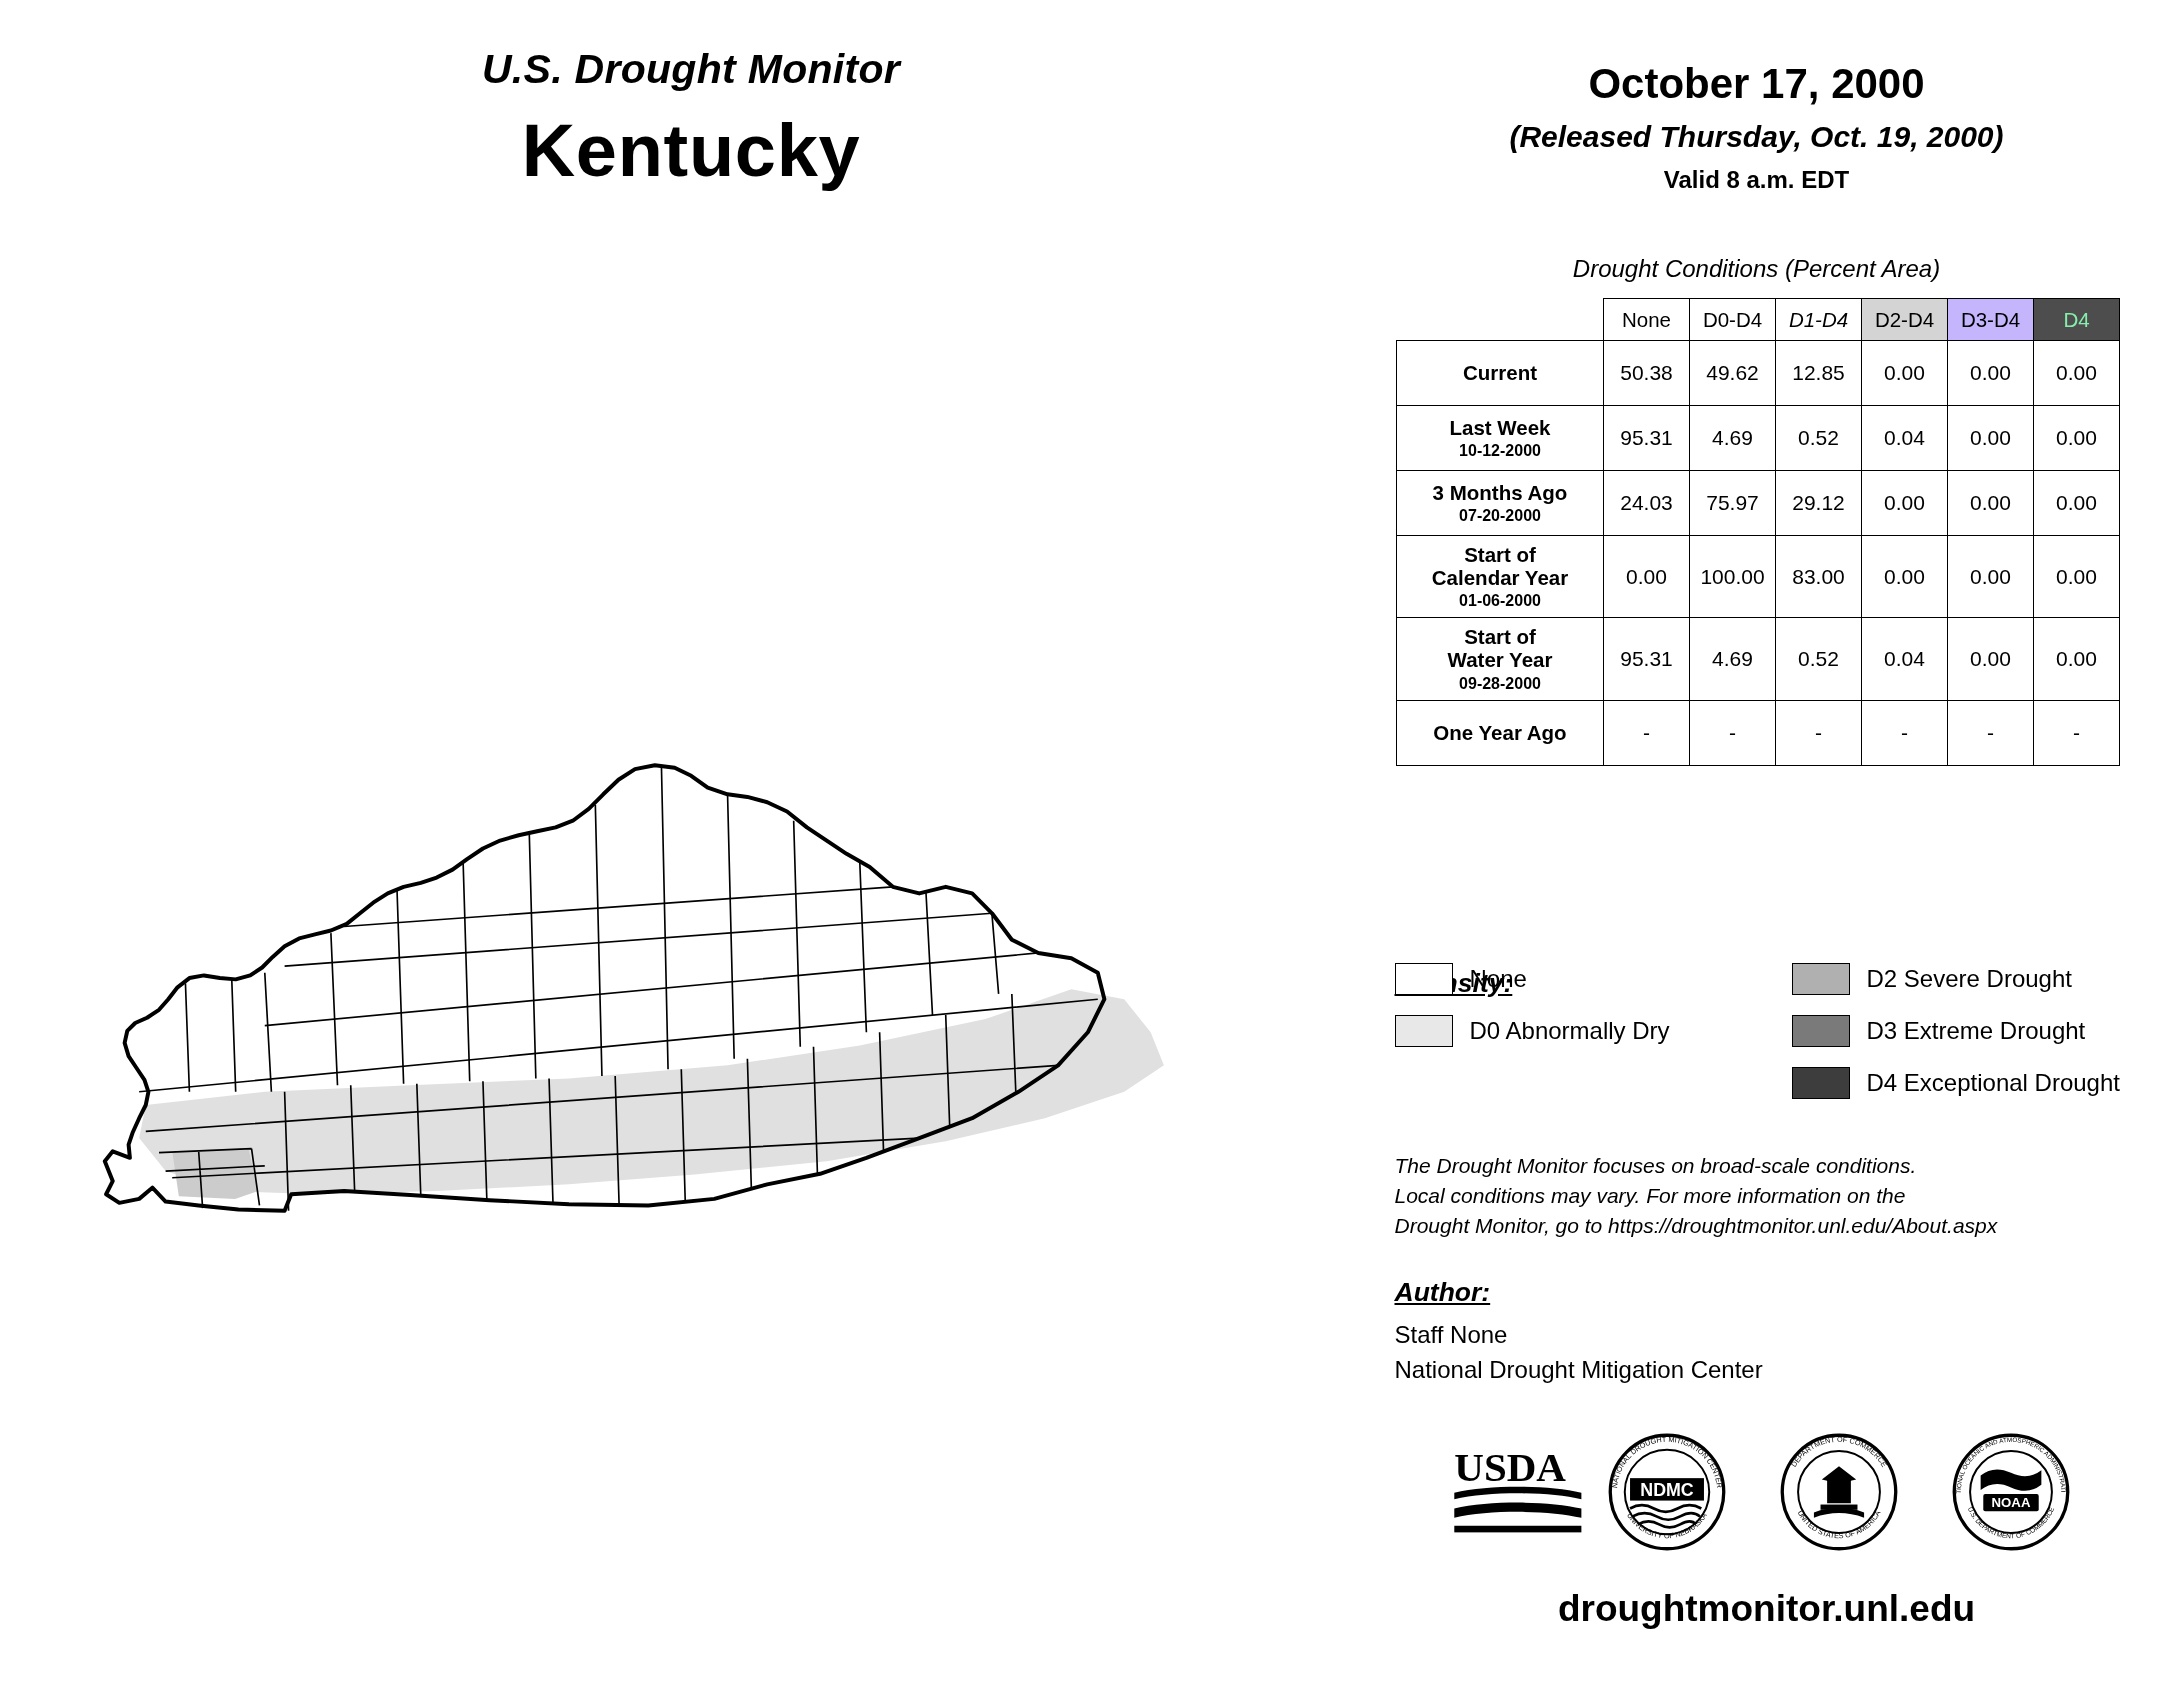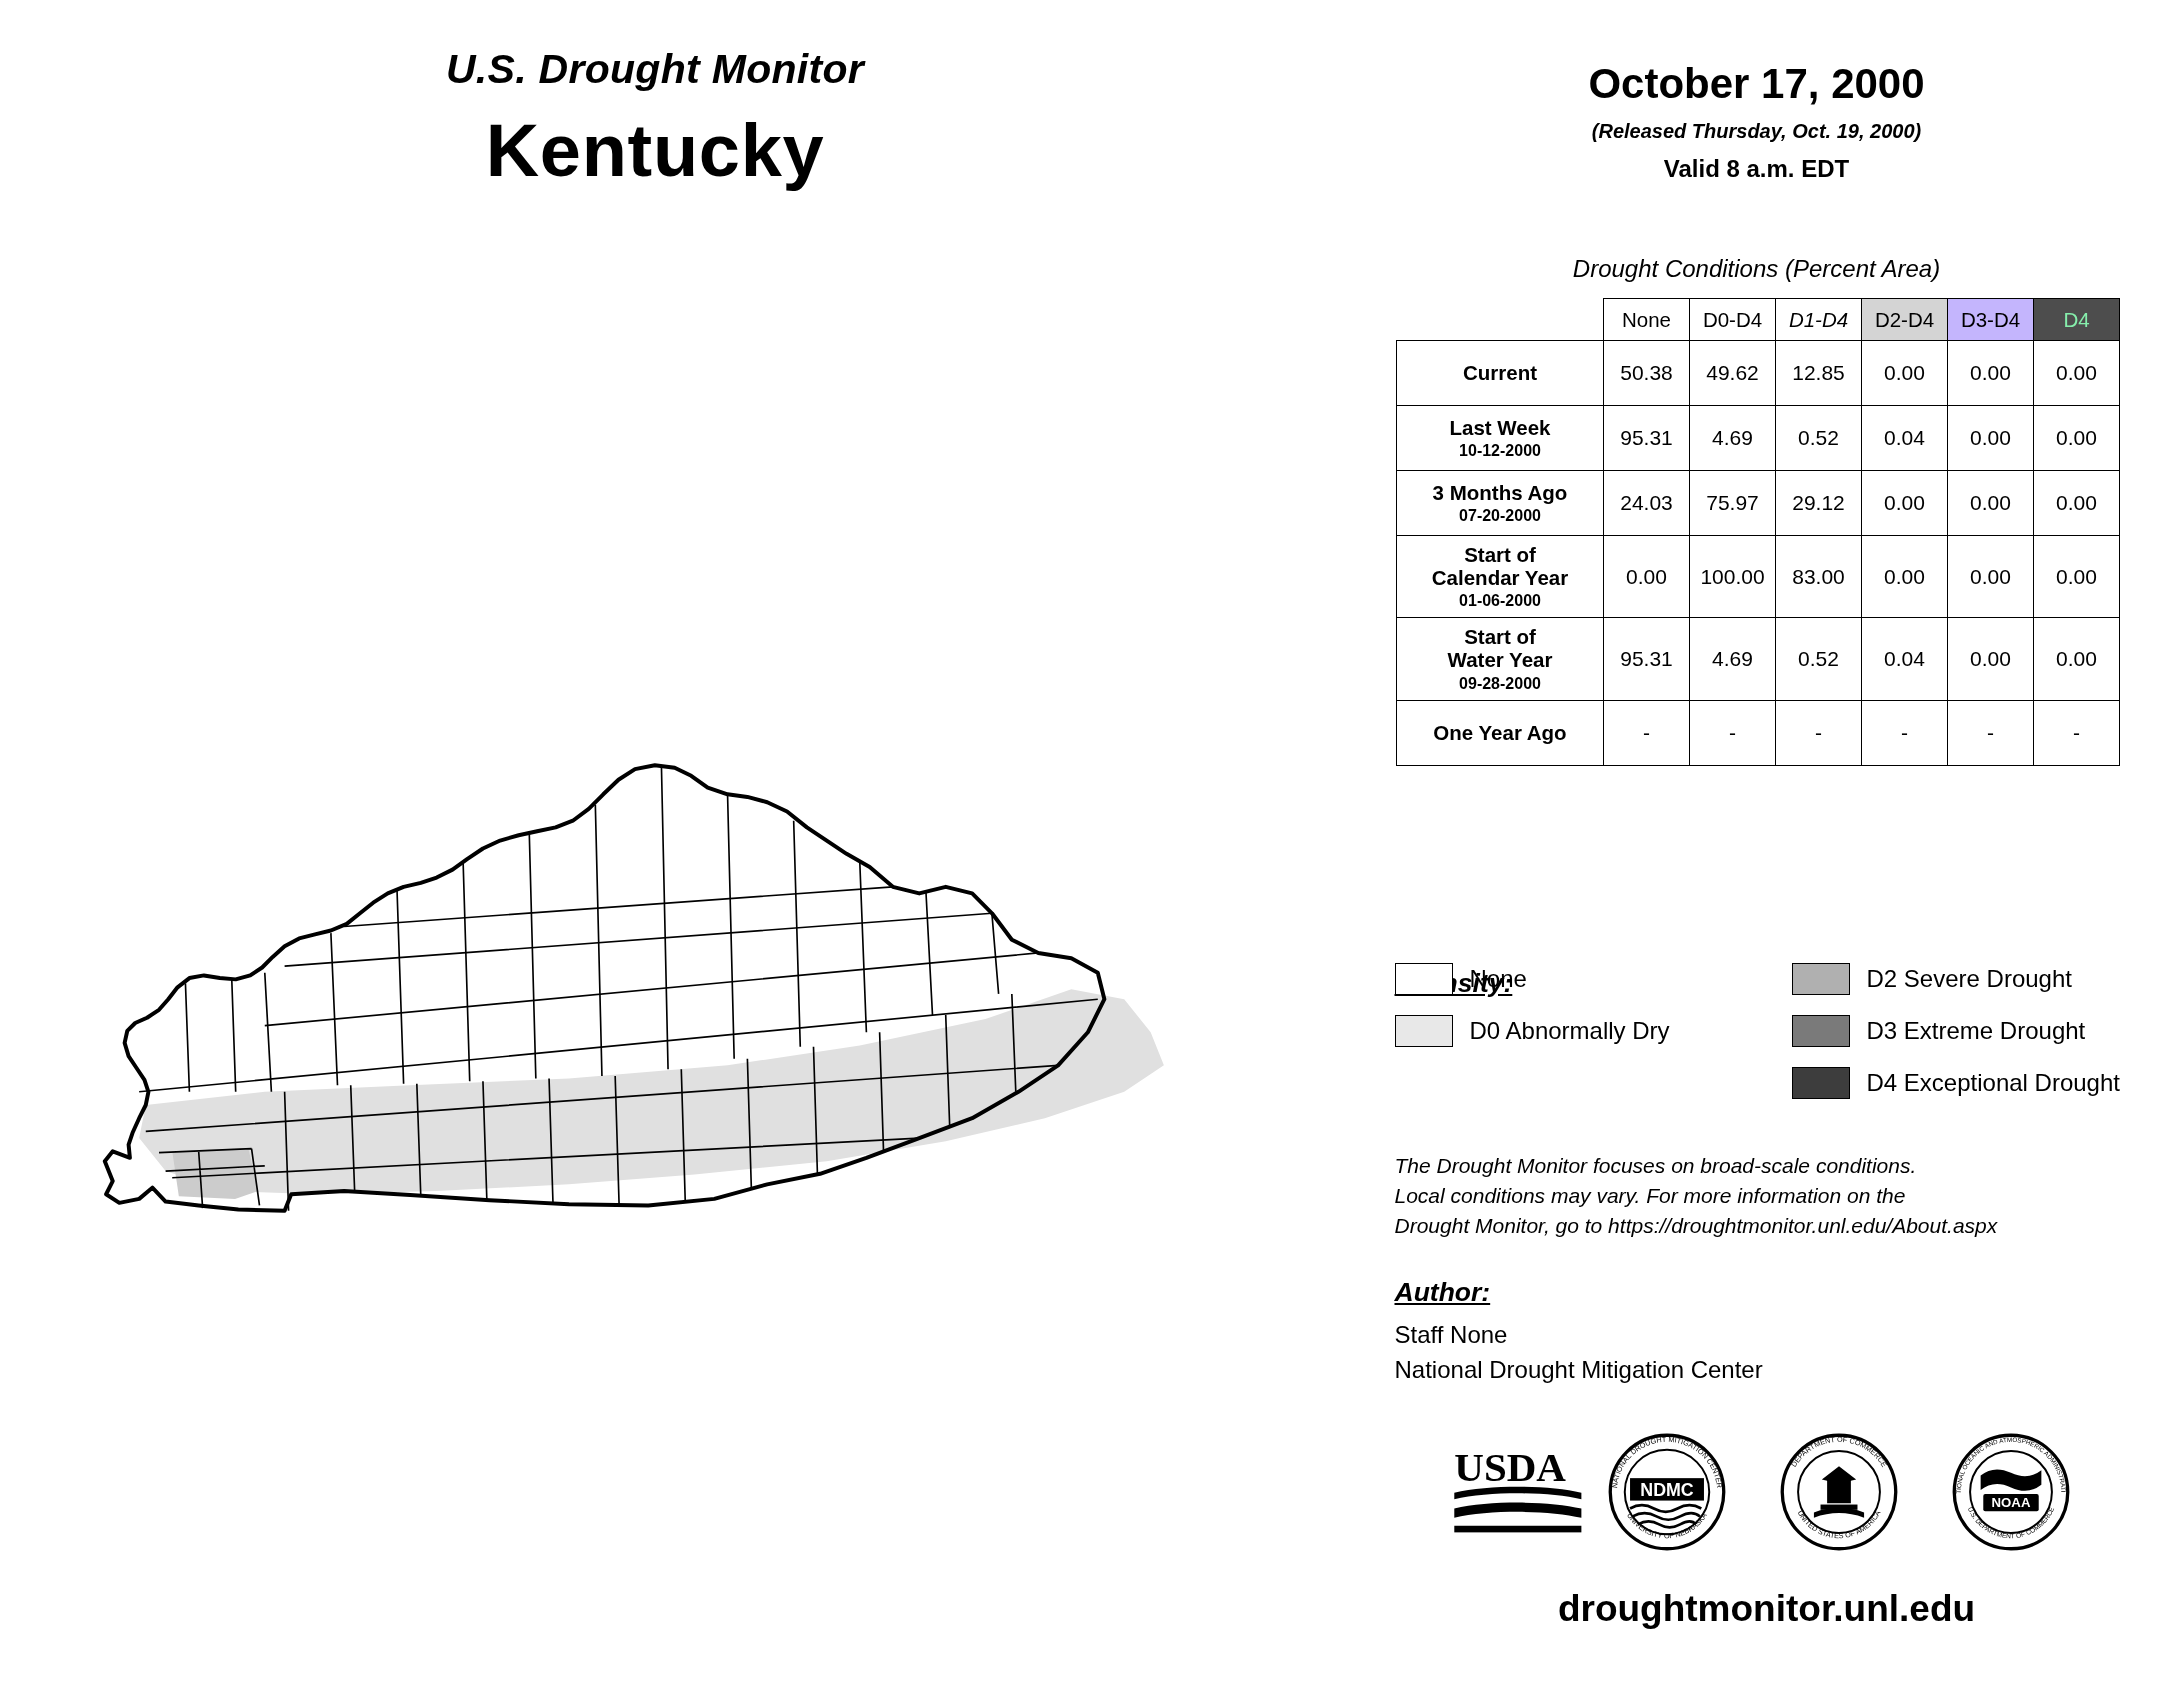--- a/index.html
+++ b/index.html
@@ -24,20 +24,21 @@
     width: 1376px;
     height: 1687px;
   }
 
   #title-block {
     position: absolute;
     left: 0;
     top: 46px;
     width: 1310px;
     text-align: center;
+    padding-left: 36px;
   }
   #title-main {
     font-style: italic;
     font-weight: bold;
     font-size: 41px;
     letter-spacing: 0.3px;
   }
   #title-state {
     font-weight: bold;
     font-size: 74px;
@@ -70,21 +71,21 @@
     width: 761px;
     text-align: center;
   }
   #date-main {
     font-weight: bold;
     font-size: 42px;
   }
   #date-released {
     font-weight: bold;
     font-style: italic;
-    font-size: 20px;
+    font-size: 30px;
     margin-top: 12px;
   }
   #date-valid {
     font-weight: bold;
     font-size: 24px;
     margin-top: 12px;
   }
 
   #table-caption {
     position: absolute;

